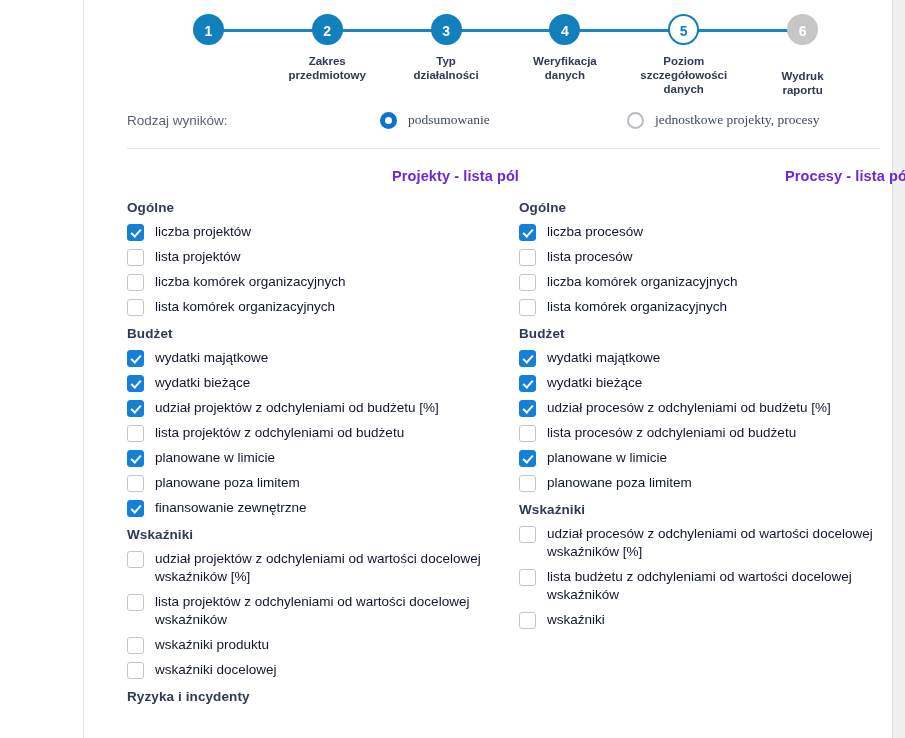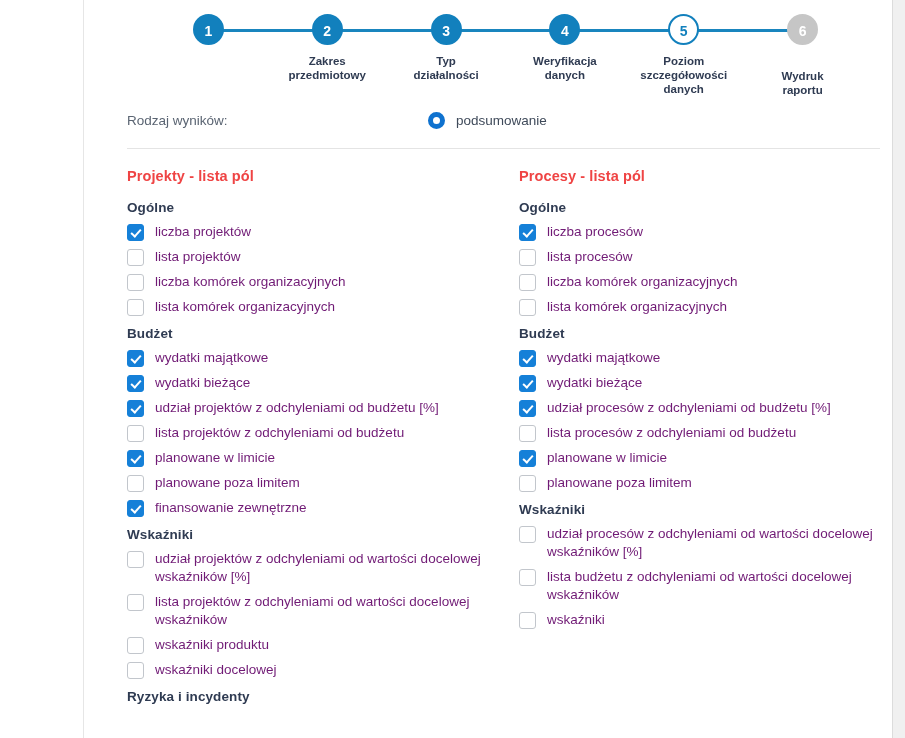--- a/index.html
+++ b/index.html
@@ -118,21 +118,20 @@
   .step.is-disabled .step-label { color: #2f3b52; margin-top: 24px; }
 
   
   .result-kind-row {
     display: flex;
     align-items: center;
     margin: 16px 12px 0 14px;
     padding-bottom: 14px;
     border-bottom: 1px solid #e4e4e4;
     height: 28px;
-    gap: 48px;
   }
   .result-kind-label {
     font-size: 13.5px;
     color: #5a6472;
     width: 253px;
     flex: 0 0 253px;
   }
   .radio-option {
     display: flex;
     align-items: center;
@@ -166,23 +165,24 @@
   }
   .col {
     flex: 0 0 392px;
     box-sizing: border-box;
   }
   .col-right { padding-left: 0; }
 
   .col-title {
     font-size: 14.5px;
     font-weight: bold;
-    color: #ef4444;
+    color: #6d28d9;
     margin: 0 0 16px 0;
     letter-spacing: 0.1px;
+    text-align: right;
   }
   .group-title {
     font-size: 13.5px;
     font-weight: bold;
     color: #2f3b52;
     margin: 8px 0 8px 0;
     letter-spacing: 0.1px;
   }
   .group + .group { margin-top: 10px; }
   .group-items { }
@@ -216,21 +216,21 @@
     top: 2px;
     width: 4px;
     height: 8px;
     border: solid #ffffff;
     border-width: 0 2px 2px 0;
     transform: rotate(42deg);
   }
   .cb-text {
     font-size: 13.5px;
     line-height: 18px;
-    color: #701a75;
+    color: #0f172a;
     max-width: 345px;
   }
 </style>
 </head>
 <body>
 
 <div id="page-root">
 
   <div class="page-gutter-left"></div>
   <div class="page-gutter-right"></div>
@@ -272,25 +272,29 @@
           <div class="step is-disabled">
             <div class="step-circle">6</div>
             <div class="step-label">Wydruk
 raportu</div>
           </div>
         </div>
     </div>
 
     <div class="result-kind-row">
       <div class="result-kind-label">Rodzaj wyników:</div>
-      <div id="radio-host" style="display:flex;align-items:flex-start;flex:1 1 auto;">
+      <div id="radio-host" style="display:flex;align-items:flex-start;flex:1 1 auto;font-family:Liberation Serif, serif;">
           <div class="radio-option opt-1 is-checked">
             <span class="radio-dot"></span>
             <span class="radio-text">podsumowanie</span>
           </div>
+          <div class="radio-option opt-2">
+            <span class="radio-dot"></span>
+            <span class="radio-text">jednostkowe projekty, procesy</span>
+          </div>
         </div>
     </div>
 
     <div class="columns" id="columns-host">
         <div class="col">
           <div class="col-title">Projekty - lista pól</div>
           <div class="group">
             <div class="group-title">Ogólne</div>
             <div class="group-items">
               <label class="cb-row is-checked">

